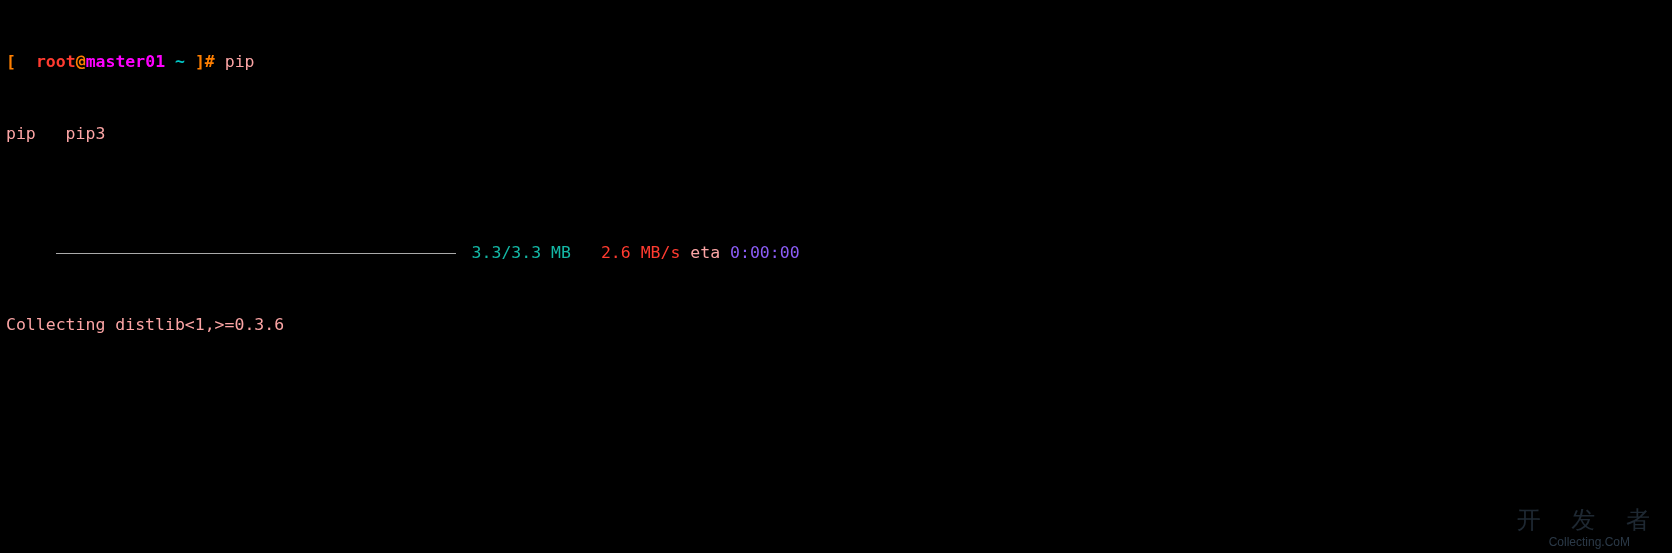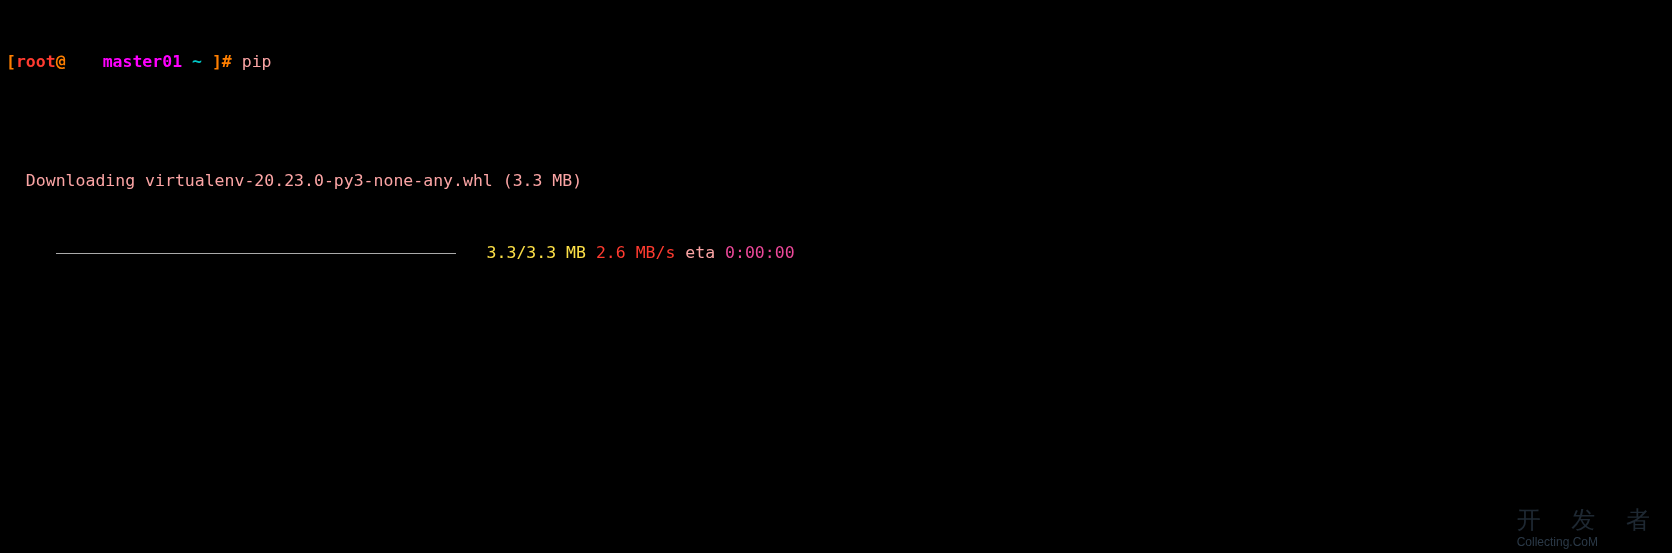--- a/index.html
+++ b/index.html
@@ -14,66 +14,67 @@
     height: 553px;
     overflow: hidden;
     position: relative;
   }
   .term {
     padding: 2px 6px 0 6px;
     white-space: pre;
   }
   .line { min-height: 1.45em; }
   .orange { color: #ff7f00; }
-  .red    { color: #ff3b30; }
-  .magenta{ color: #ff00ff; margin-left: 37px; }
+  .red    { color: #ff3b30; margin-left: 20px; }
+  .magenta{ color: #ff00ff; }
   .cyan   { color: #00c8c8; }
-  .cyanB  { color: #ec4899; }
-  .green  { color: #fde047; margin-left: 15px; }
+  .cyanB  { color: #8b5cf6; }
+  .green  { color: #14b8a6; }
   .bold   { font-weight: bold; }
   .white  { color: #fca5a5; }
   .hr {
     display: inline-block;
     vertical-align: middle;
     height: 1px;
     width: 400px;
     background: #aaa;
     margin-right: 6px;
   }
   .watermark {
     position: absolute;
     right: 10px;
     bottom: 4px;
-    text-align: left;
+    text-align: center;
     color: rgba(120,160,200,0.35);
     font-family: sans-serif;
     font-size: 12px;
     line-height: 1.2;
     pointer-events: none;
   }
   .watermark .big {
     font-size: 24px;
     letter-spacing: 12px;
     color: rgba(120,160,200,0.25);
     font-weight: 300;
   }
 </style>
 </head>
 <body>
 
 <div class="term">
 
 <div class="line"><span class="orange bold">[</span><span class="red bold">root</span><span class="orange bold">@</span><span class="magenta bold">master01</span><span class="cyan bold"> ~</span><span class="orange bold"> ]# </span><span class="white">pip</span></div>
 
+<div class="line white">pip   pip3</div>
 
 
-<div class="line white">  Downloading virtualenv-20.23.0-py3-none-any.whl (3.3 MB)</div>
 
 <div class="line">     <span class="hr"></span> <span class="green">3.3/3.3 MB </span><span class="red">2.6 MB/s </span><span class="white">eta </span><span class="cyanB">0:00:00</span></div>
 
+<div class="line white">Collecting distlib&lt;1,&gt;=0.3.6</div>
 
 
 
 
 
 
 
 
 
 

